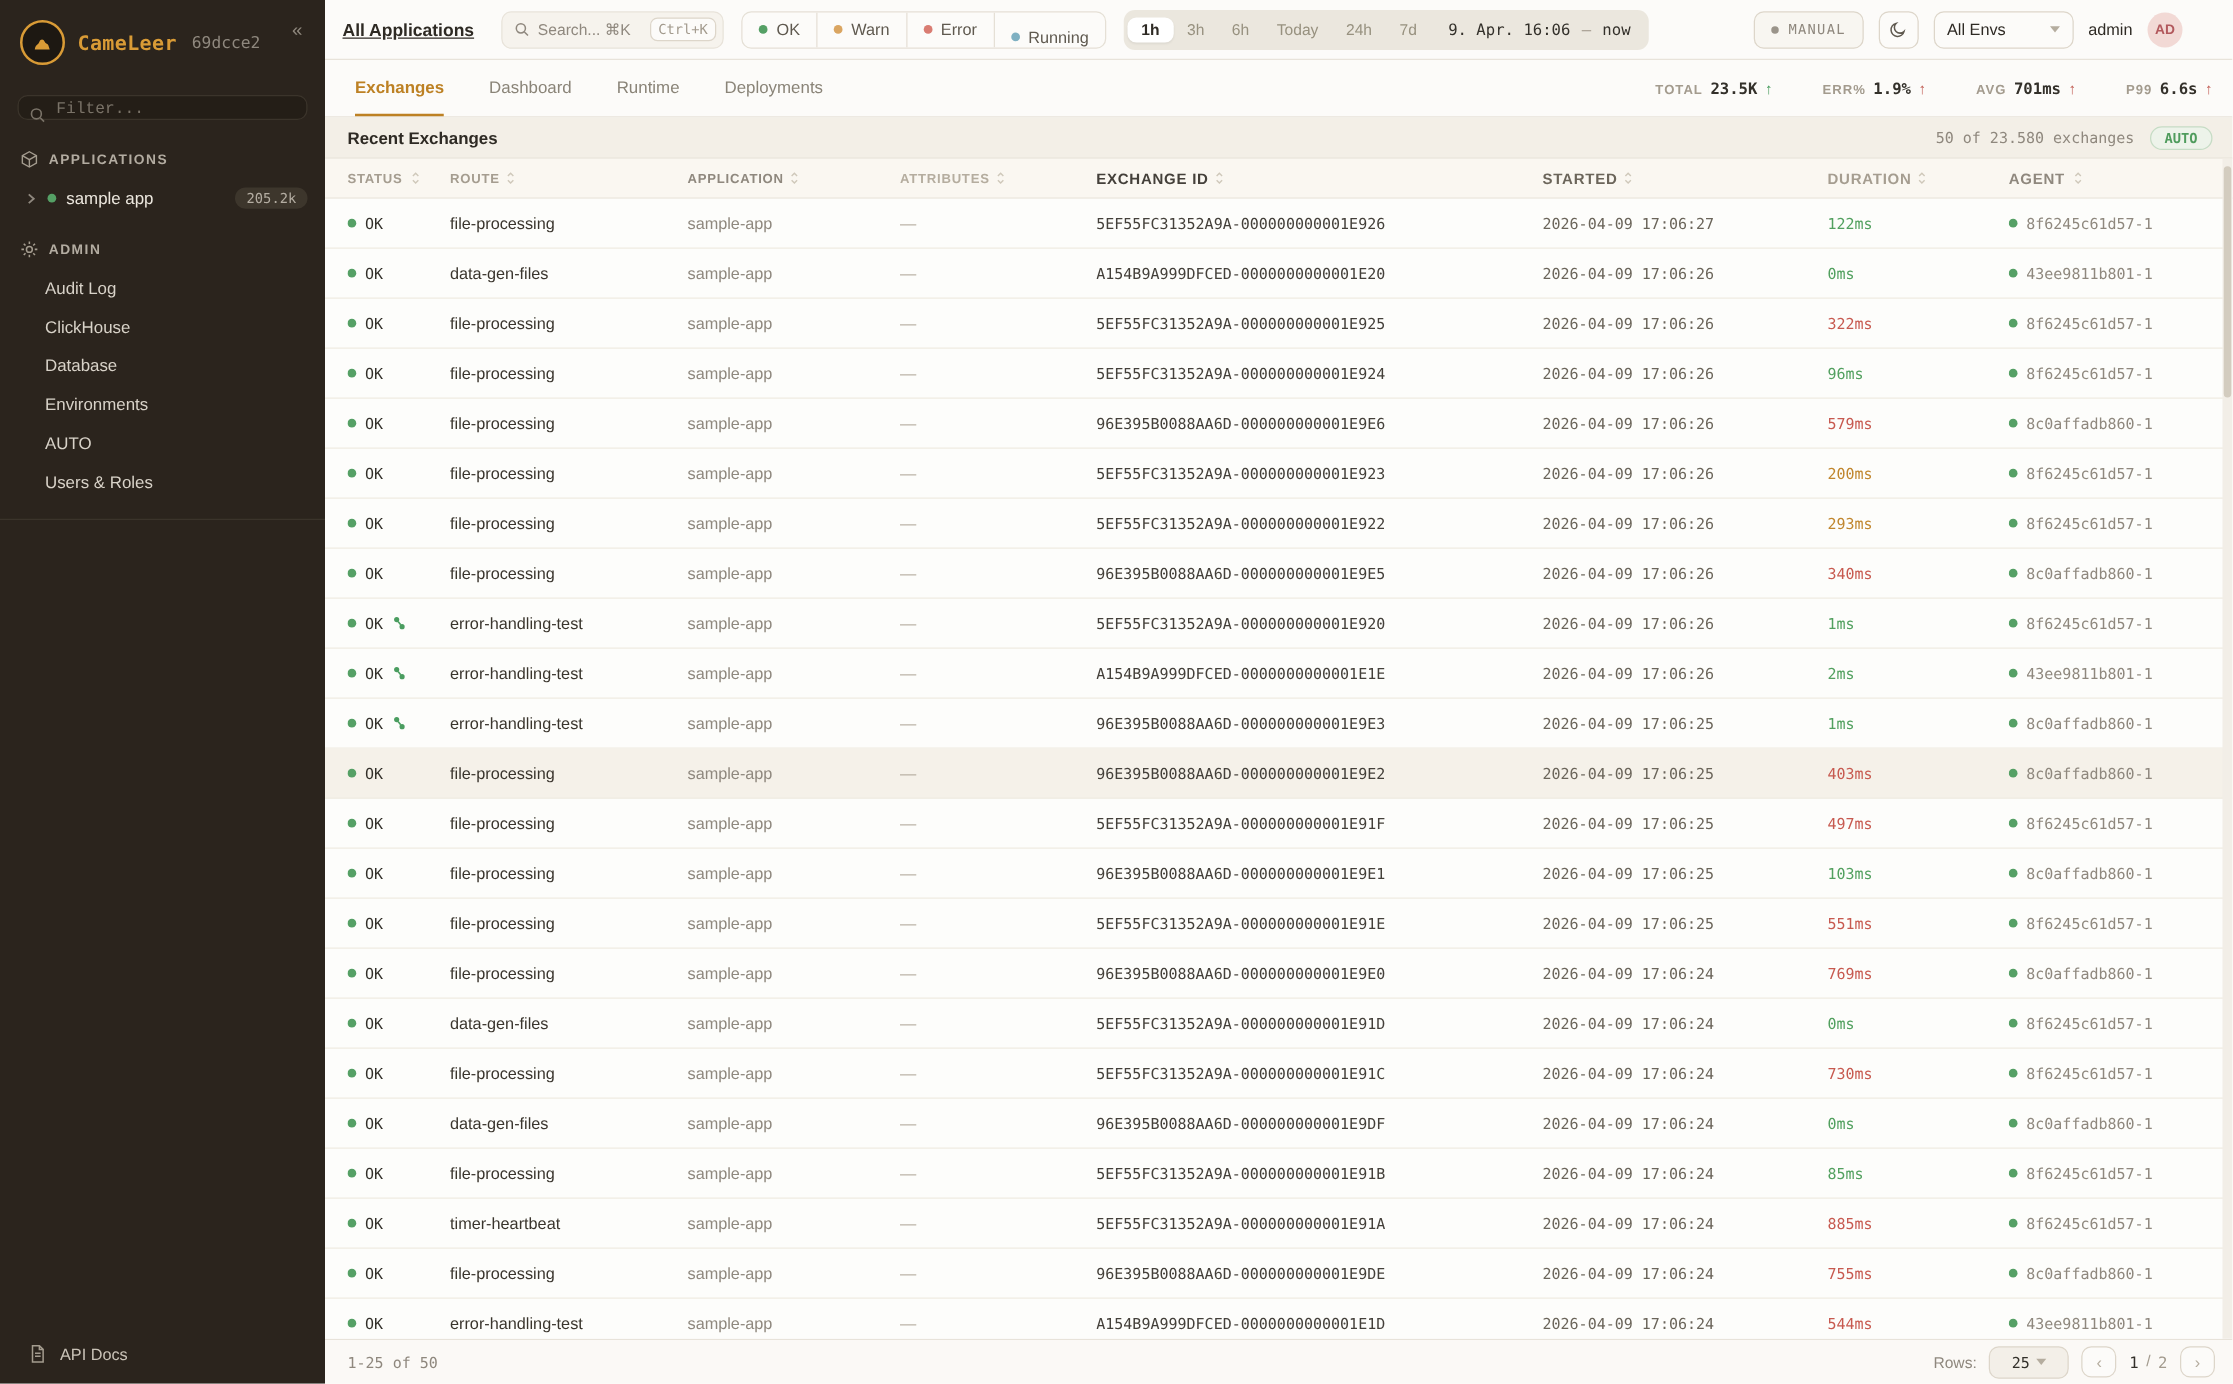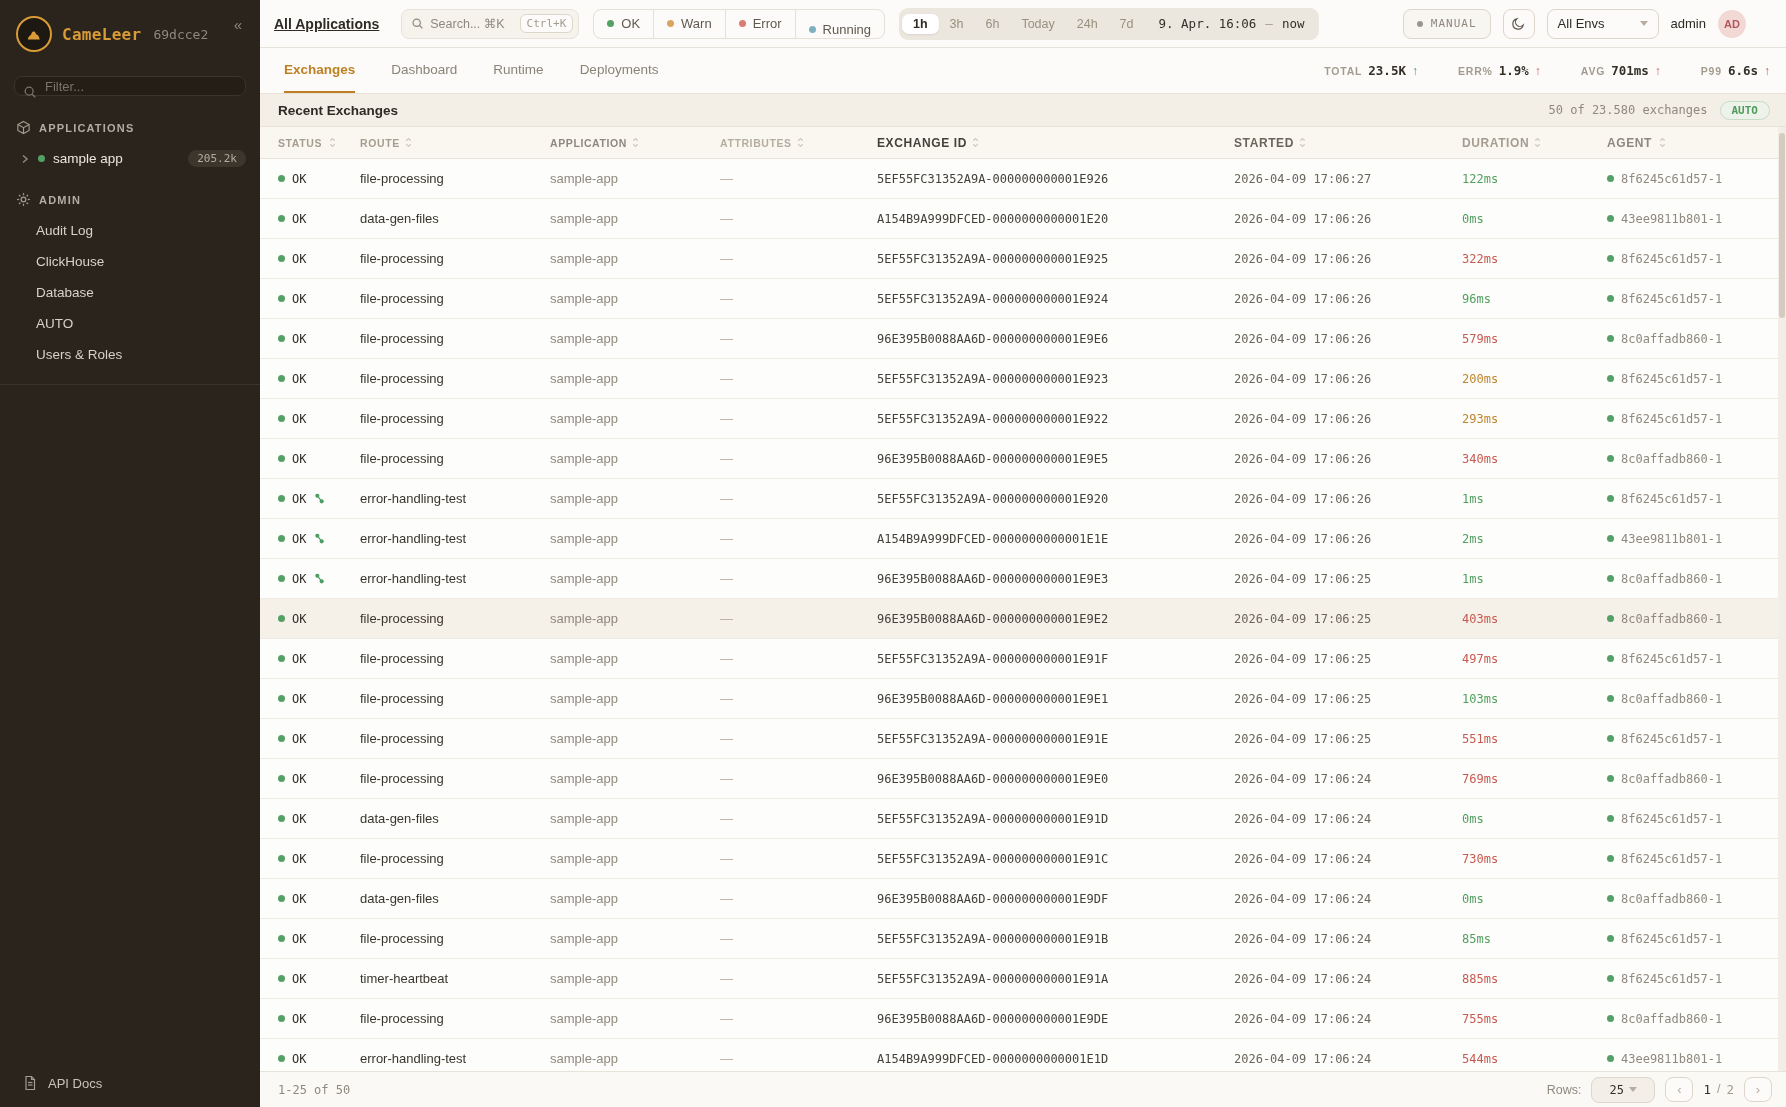--- a/index.html
+++ b/index.html
@@ -9,21 +9,21 @@
 
   
   .sidebar { width:260px; min-width:260px; background:#2b241d; color:#d8d2c8; display:flex; flex-direction:column; position:relative; }
   .logo-row { display:flex; align-items:center; gap:10px; padding:16px 14px 14px 16px; }
   .logo-badge { width:36px; height:36px; border-radius:50%; background:#1d1812; border:2px solid #d99b36; display:flex; align-items:center; justify-content:center; flex-shrink:0; }
   .logo-name { font-family:"DejaVu Sans Mono", monospace; font-weight:bold; font-size:16px; color:#d99b36; letter-spacing:0.3px; }
   .logo-version { font-family:"DejaVu Sans Mono", monospace; font-size:13px; color:#8f887e; margin-left:2px; }
   .collapse-btn { margin-left:auto; color:#8f887e; font-size:15px; cursor:pointer; align-self:flex-start; padding:0 4px; }
   .filter-wrap { margin:10px 14px 6px 14px; position:relative; }
   .filter-wrap svg { position:absolute; left:9px; top:9px; width:14px; height:14px; color:#7a7368; }
-  .filter-input { width:100%; height:20px; background:#241e17; border:1px solid #3b342b; border-radius:8px; color:#d8d2c8; font-size:13px; padding:0 10px 0 30px; outline:none; }
+  .filter-input { width:100%; height:20px; background:#241e17; border:1px solid #3b342b; border-radius:8px; color:#d8d2c8; font-size:13px; padding:0 10px 0 30px; outline:none;font-family:Liberation Mono, monospace; }
   .filter-input::placeholder { color:#7a7368; }
   .side-section-head { display:flex; align-items:center; gap:8px; padding:18px 16px 8px 16px; font-size:11px; font-weight:bold; letter-spacing:1.2px; color:#b3aca1; }
   .side-section-head svg { width:15px; height:15px; color:#a49c8f; }
   .app-row { display:flex; align-items:center; gap:8px; padding:7px 14px 7px 20px; font-size:13.5px; color:#ece7de; cursor:pointer; }
   .app-chevron { width:10px; height:10px; color:#8f887e; }
   .dot { width:7px; height:7px; border-radius:50%; display:inline-block; flex-shrink:0; }
   .dot.green { background:#55a065; }
   .app-badge { margin-left:auto; background:#3d362c; color:#b3aca1; border-radius:10px; font-size:11px; padding:2px 9px; font-family:"DejaVu Sans Mono", monospace; }
   .admin-item { padding:8px 16px 8px 36px; font-size:13.5px; color:#d8d2c8; cursor:pointer; }
   .side-divider { border-bottom:1px solid #3b342b; margin-top:14px; }
@@ -165,20 +165,21 @@
         <line x1="3.2" y1="3.2" x2="4.7" y2="4.7"></line>
         <line x1="11.3" y1="11.3" x2="12.8" y2="12.8"></line>
         <line x1="3.2" y1="12.8" x2="4.7" y2="11.3"></line>
         <line x1="11.3" y1="4.7" x2="12.8" y2="3.2"></line>
       </svg>
     <span>ADMIN</span>
   </div>
   <div class="admin-item">Audit Log</div>
   <div class="admin-item">ClickHouse</div>
   <div class="admin-item">Database</div>
+  <div class="admin-item">Environments</div>
   <div class="admin-item">AUTO</div>
   <div class="admin-item">Users &amp; Roles</div>
   <div class="side-divider"></div>
   <div class="side-spacer"></div>
   <div class="api-docs">
     <svg viewBox="0 0 16 16" fill="none" stroke="currentColor" stroke-width="1.2">
         <path d="M4 1.5 H9.5 L12.5 4.5 V14.5 H4 Z"></path>
         <path d="M9.5 1.5 V4.5 H12.5"></path>
         <line x1="6" y1="7.5" x2="10.5" y2="7.5"></line>
         <line x1="6" y1="10" x2="10.5" y2="10"></line>

